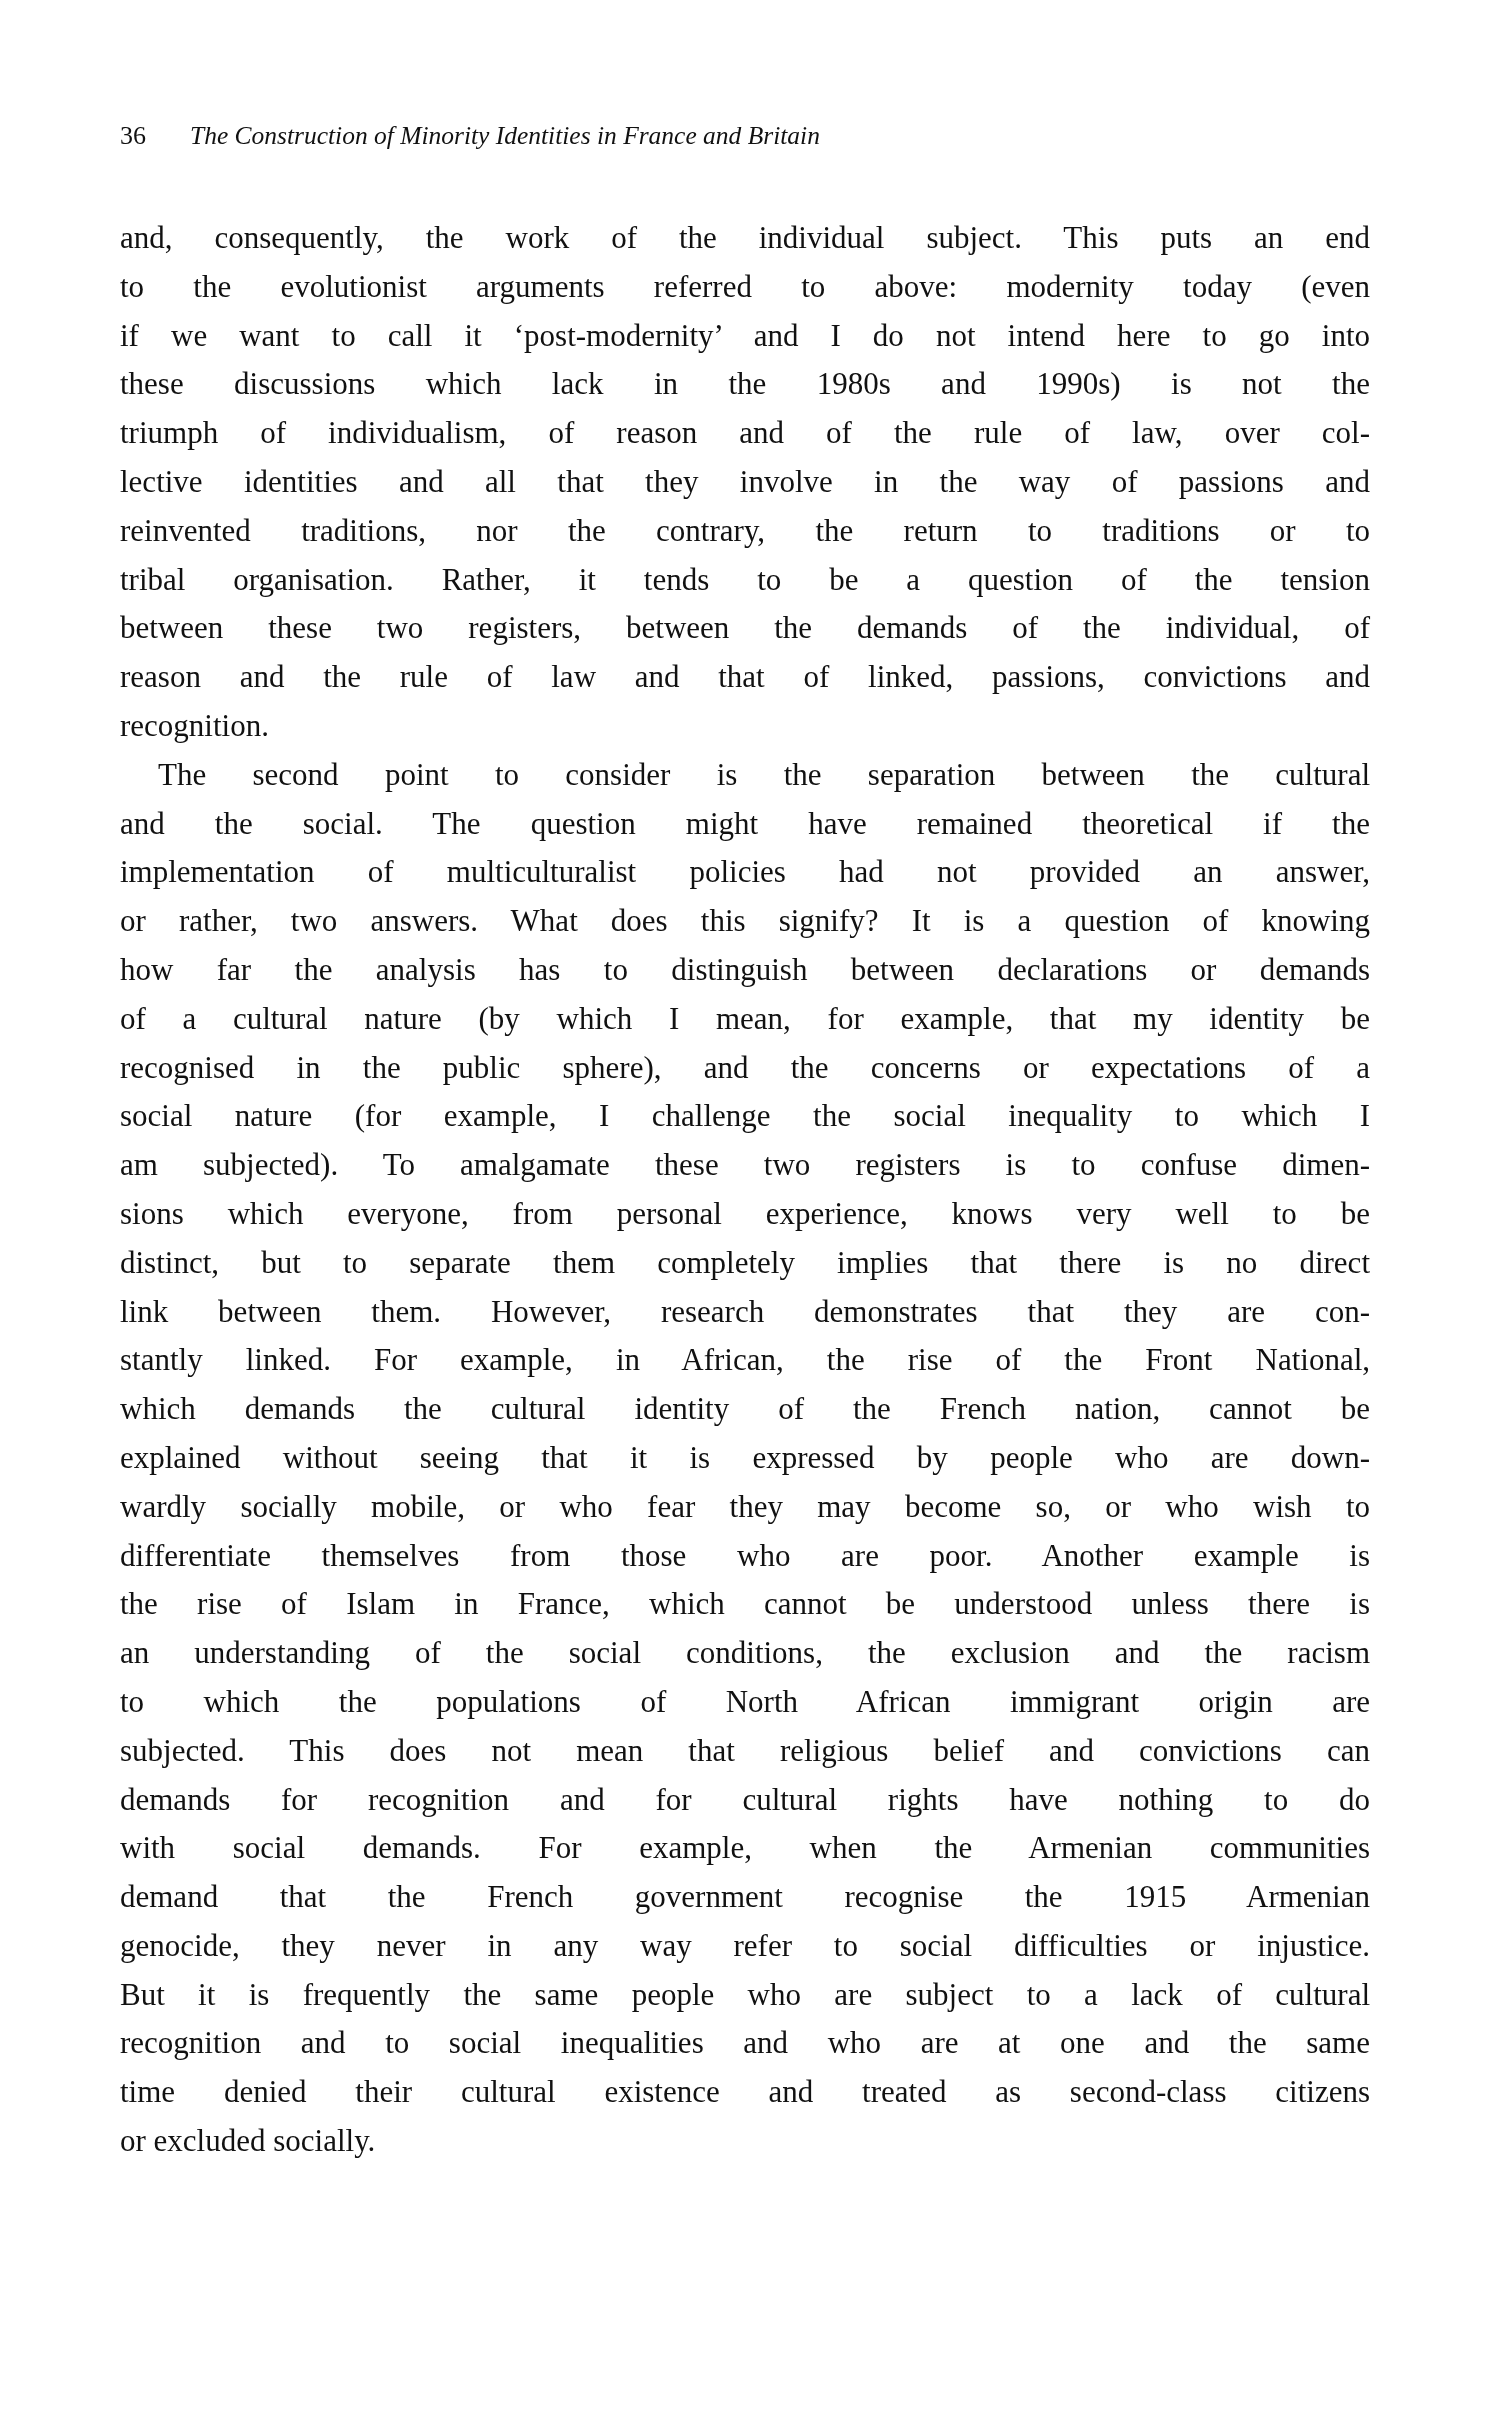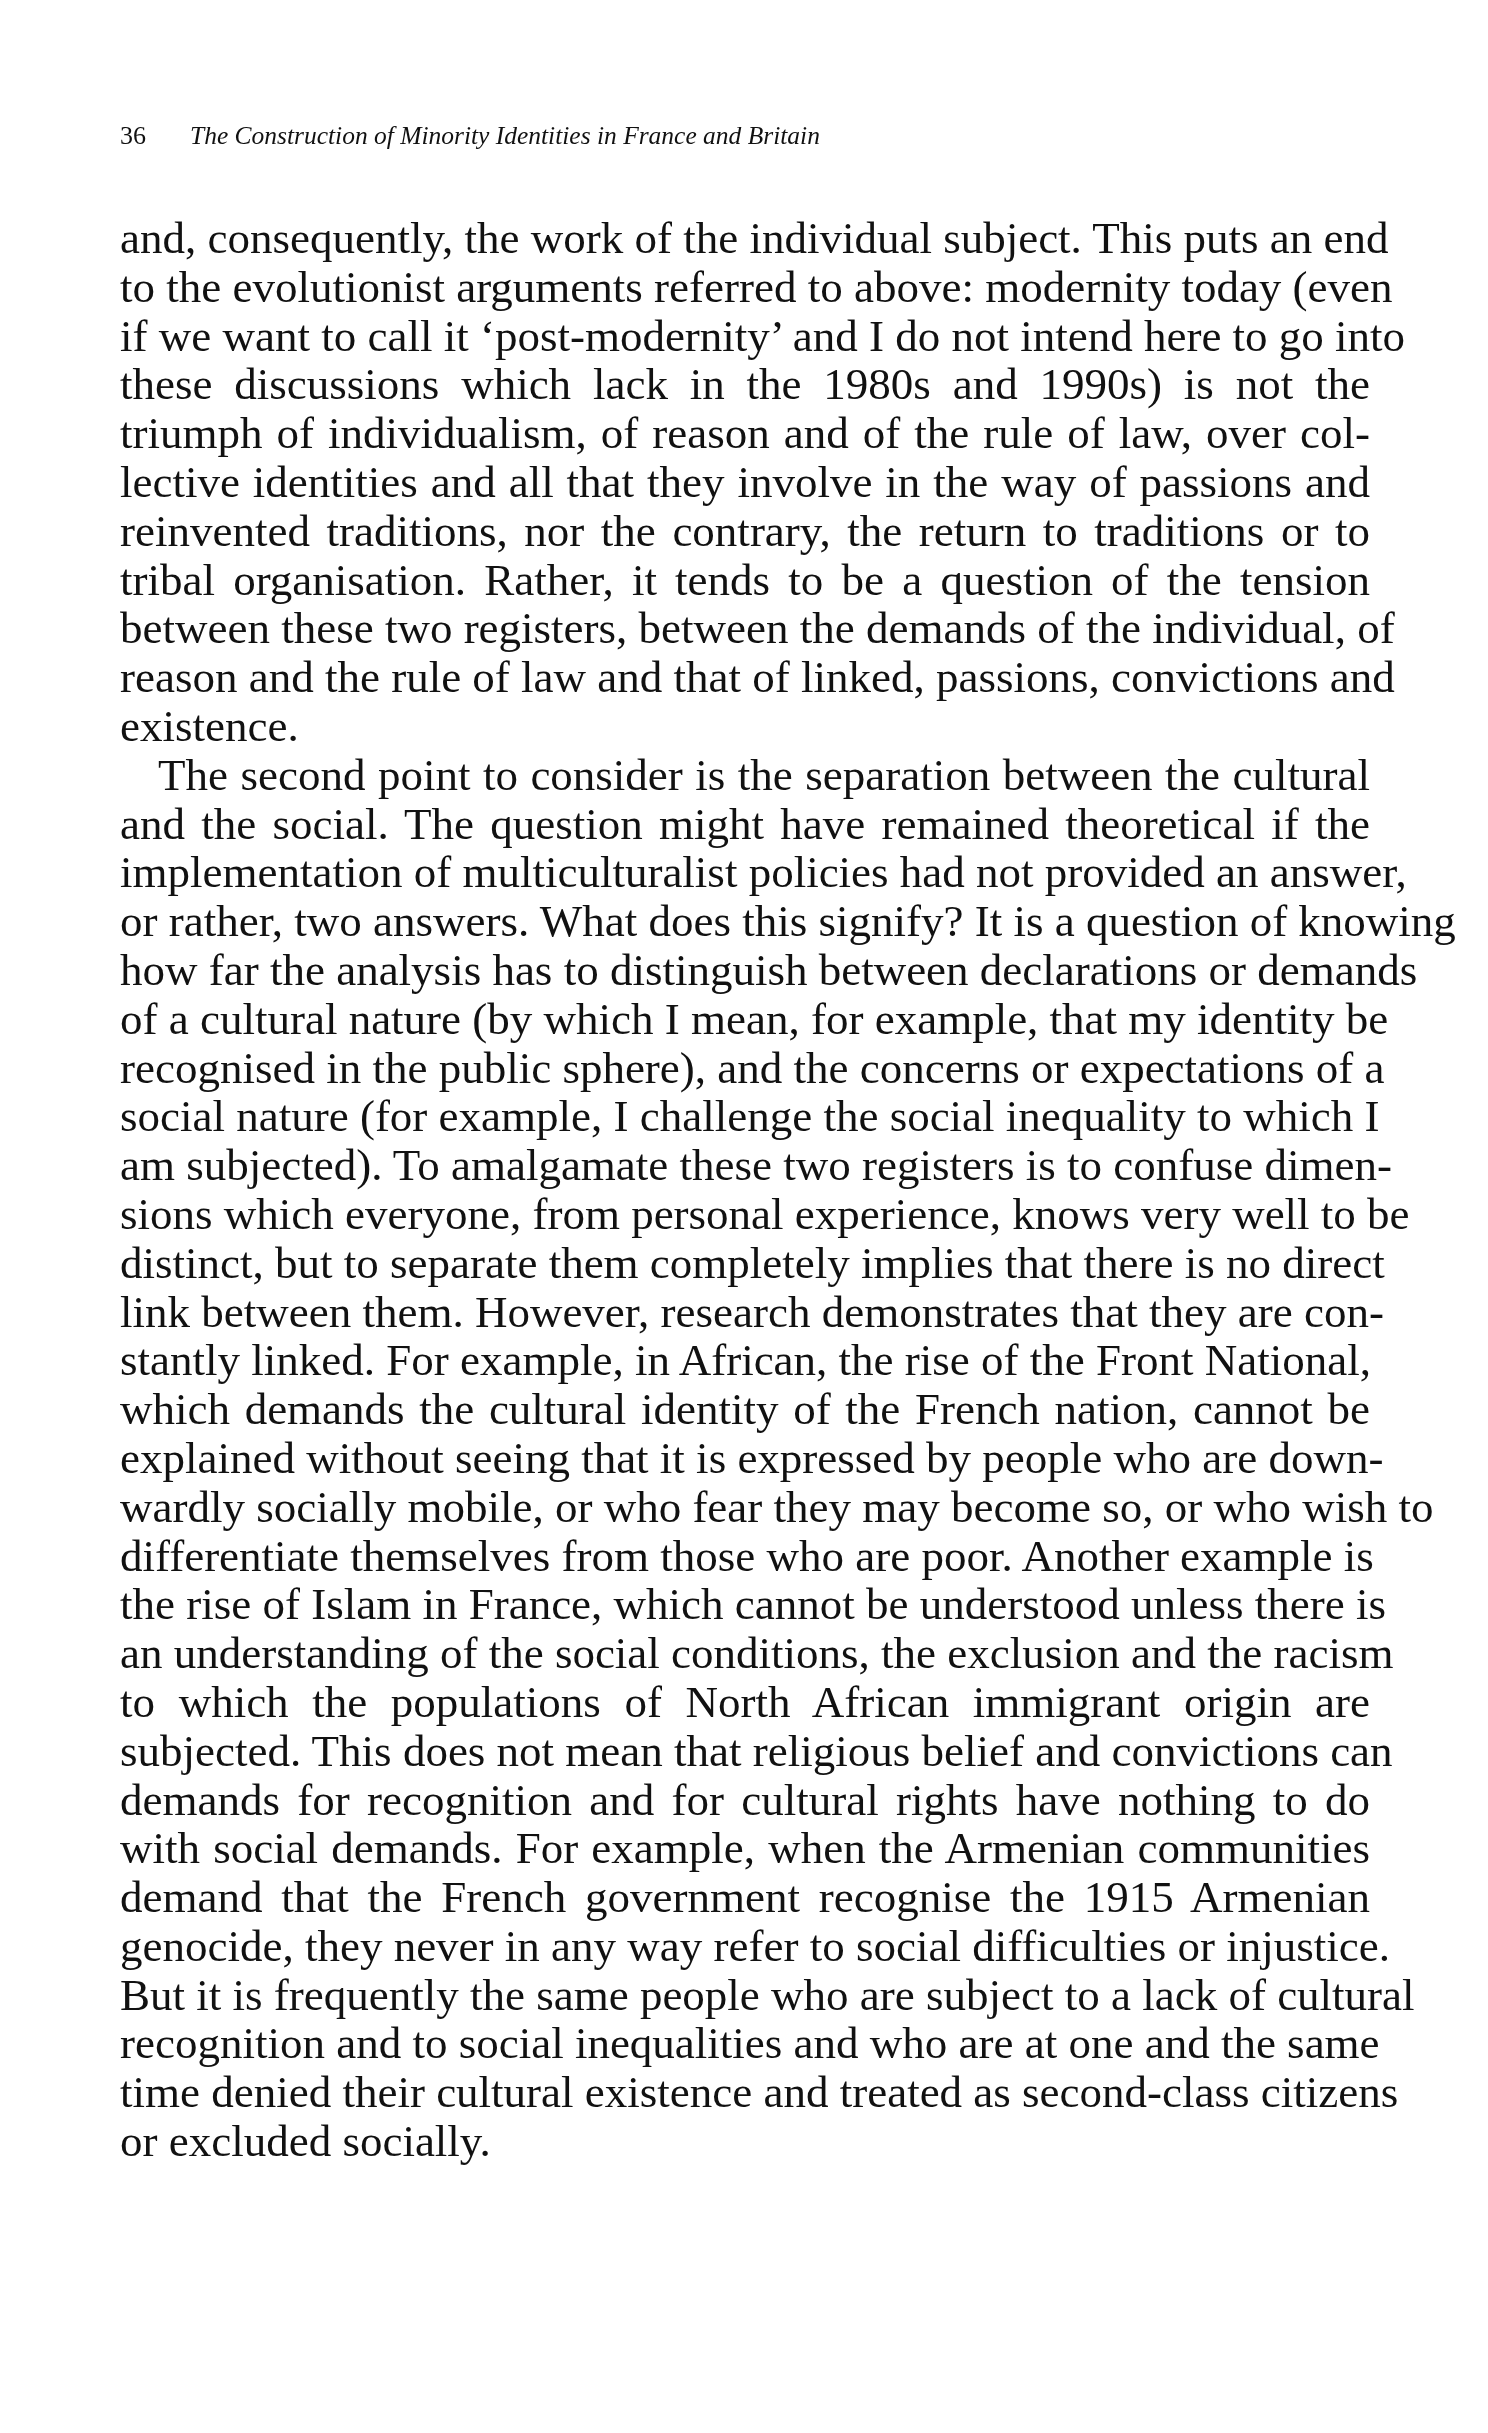--- a/index.html
+++ b/index.html
@@ -42,21 +42,21 @@
       display: inline-block;
       transform: scaleX(0.98);
       transform-origin: left center;
     }
     .body-text {
       position: absolute;
       left: 120px;
       top: 214px;
       width: 1250px;
       font-family: "Liberation Serif", "DejaVu Serif", serif;
-      font-size: 45px;
+      font-size: 31px;
       line-height: 48.8px;
     }
     .para { margin: 0; }
     .line {
       display: block;
       height: 48.8px;
       white-space: nowrap;
       text-align: justify;
       text-align-last: justify;
       overflow: visible;
@@ -81,21 +81,21 @@
         <span class="line">and, consequently, the work of the individual subject. This puts an end</span>
         <span class="line">to the evolutionist arguments referred to above: modernity today (even</span>
         <span class="line">if we want to call it ‘post-modernity’ and I do not intend here to go into</span>
         <span class="line">these discussions which lack in the 1980s and 1990s) is not the</span>
         <span class="line">triumph of individualism, of reason and of the rule of law, over col-</span>
         <span class="line">lective identities and all that they involve in the way of passions and</span>
         <span class="line">reinvented traditions, nor the contrary, the return to traditions or to</span>
         <span class="line">tribal organisation. Rather, it tends to be a question of the tension</span>
         <span class="line">between these two registers, between the demands of the individual, of</span>
         <span class="line">reason and the rule of law and that of linked, passions, convictions and</span>
-        <span class="line last">existence.</span>
+        <span class="line last">recognition.</span>
       </div>
       <div class="para">
         <span class="line indent">The second point to consider is the separation between the cultural</span>
         <span class="line">and the social. The question might have remained theoretical if the</span>
         <span class="line">implementation of multiculturalist policies had not provided an answer,</span>
         <span class="line">or rather, two answers. What does this signify? It is a question of knowing</span>
         <span class="line">how far the analysis has to distinguish between declarations or demands</span>
         <span class="line">of a cultural nature (by which I mean, for example, that my identity be</span>
         <span class="line">recognised in the public sphere), and the concerns or expectations of a</span>
         <span class="line">social nature (for example, I challenge the social inequality to which I</span>

